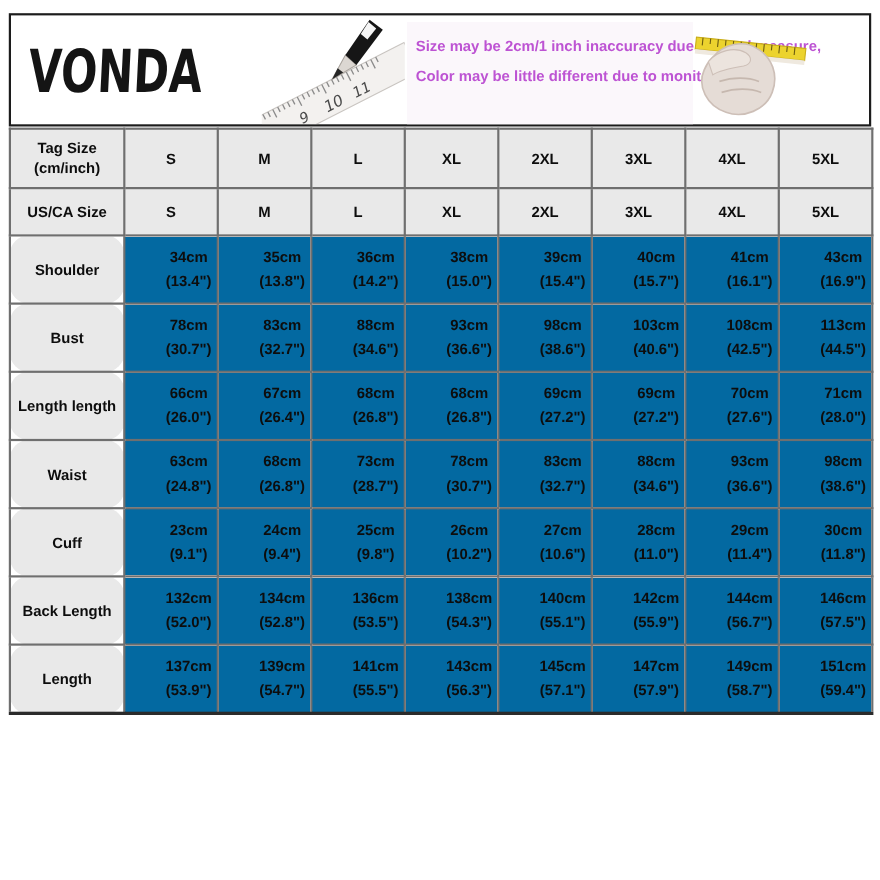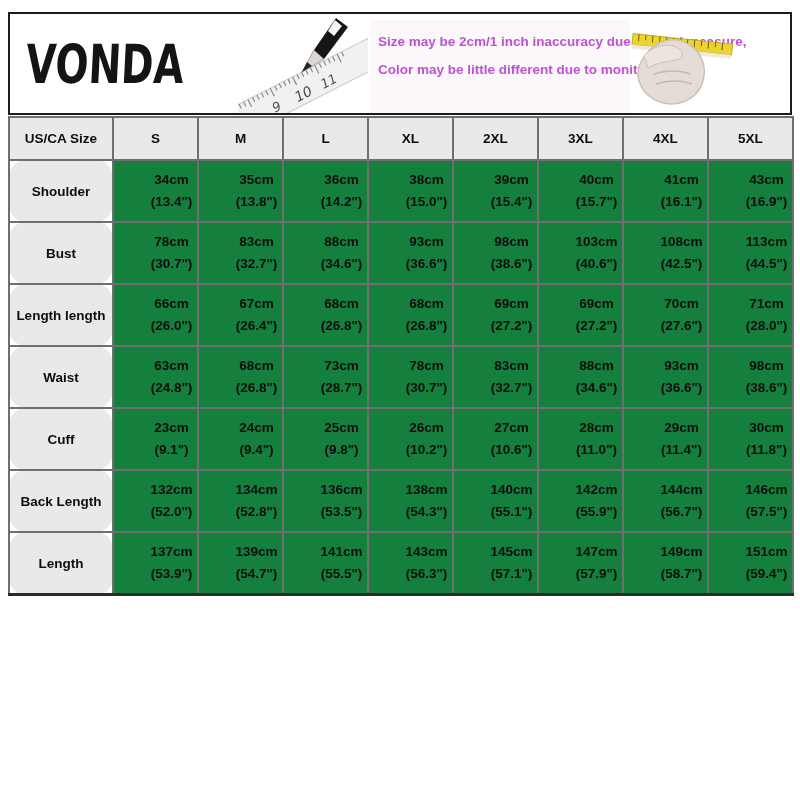--- a/index.html
+++ b/index.html
@@ -41,21 +41,21 @@
   }
   .size-chart td,.size-chart th{
     border:2px solid #6f6f6f;
     text-align:center;vertical-align:middle;
     font-size:13.5px;font-weight:bold;color:#0d0d0d;
     padding:0;overflow:hidden;
   }
   .size-chart th{background:#e9e9e9;}
   tr.size-row td{background:#e9e9e9;height:41px;}
   tr.size-row.tall td,tr.size-row.tall th{height:52px;}
-  tr.measure-row td{background:#15803d;height:60px;line-height:22px;padding-left:32px;}
+  tr.measure-row td{background:#0369a1;height:60px;line-height:22px;padding-left:32px;}
   tr.measure-row th{height:60px;border-radius:17px;}
   .lbl-line{display:block;line-height:18px;}
 </style>
 </head>
 <body>
 
 <div class="page">
 
   <div class="hdr">
     <div class="brand">VONDA</div>
@@ -136,20 +136,34 @@
       </svg>
     </div>
   </div>
 
   <table class="size-chart">
     <colgroup>
       <col style="width:104px">
       <col span="8" style="width:85px">
     </colgroup>
     <tbody id="chart-body">
+        <tr class="size-row tall">
+          <th>
+            <span class="lbl-line">Tag Size</span>
+            <span class="lbl-line">(cm/inch)</span>
+          </th>
+          <td>S</td>
+          <td>M</td>
+          <td>L</td>
+          <td>XL</td>
+          <td>2XL</td>
+          <td>3XL</td>
+          <td>4XL</td>
+          <td>5XL</td>
+        </tr>
         <tr class="size-row">
           <th>US/CA Size</th>
           <td>S</td>
           <td>M</td>
           <td>L</td>
           <td>XL</td>
           <td>2XL</td>
           <td>3XL</td>
           <td>4XL</td>
           <td>5XL</td>

